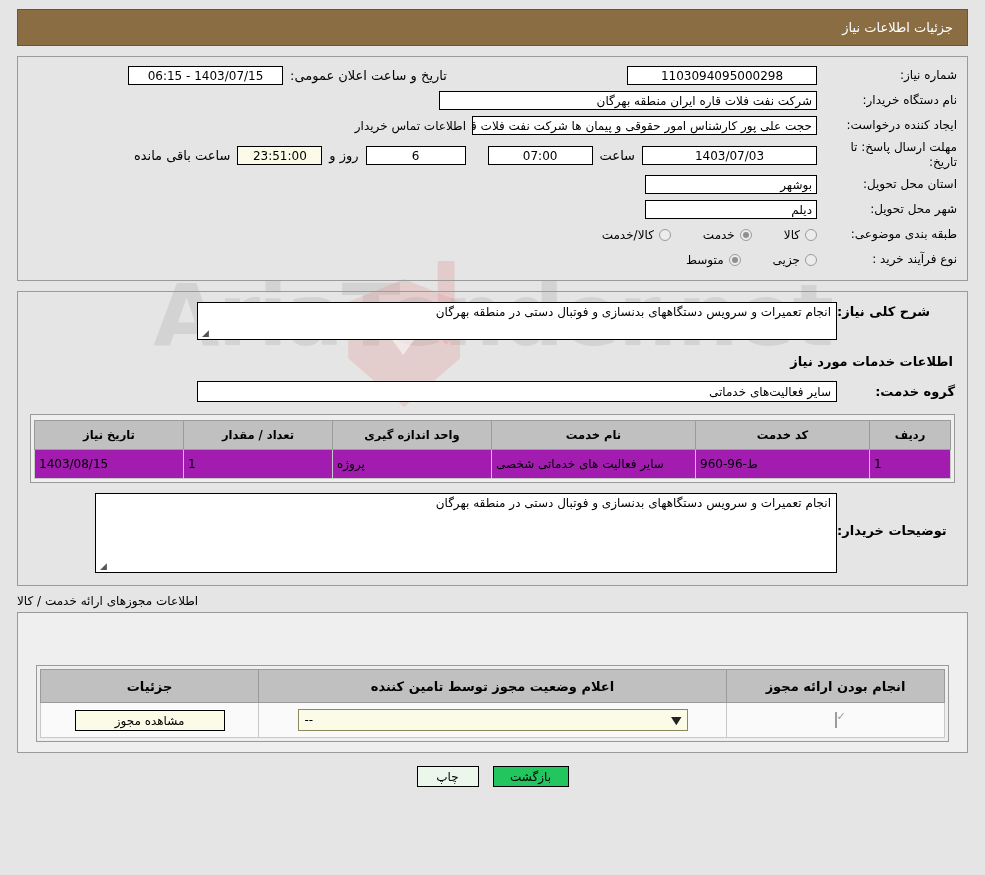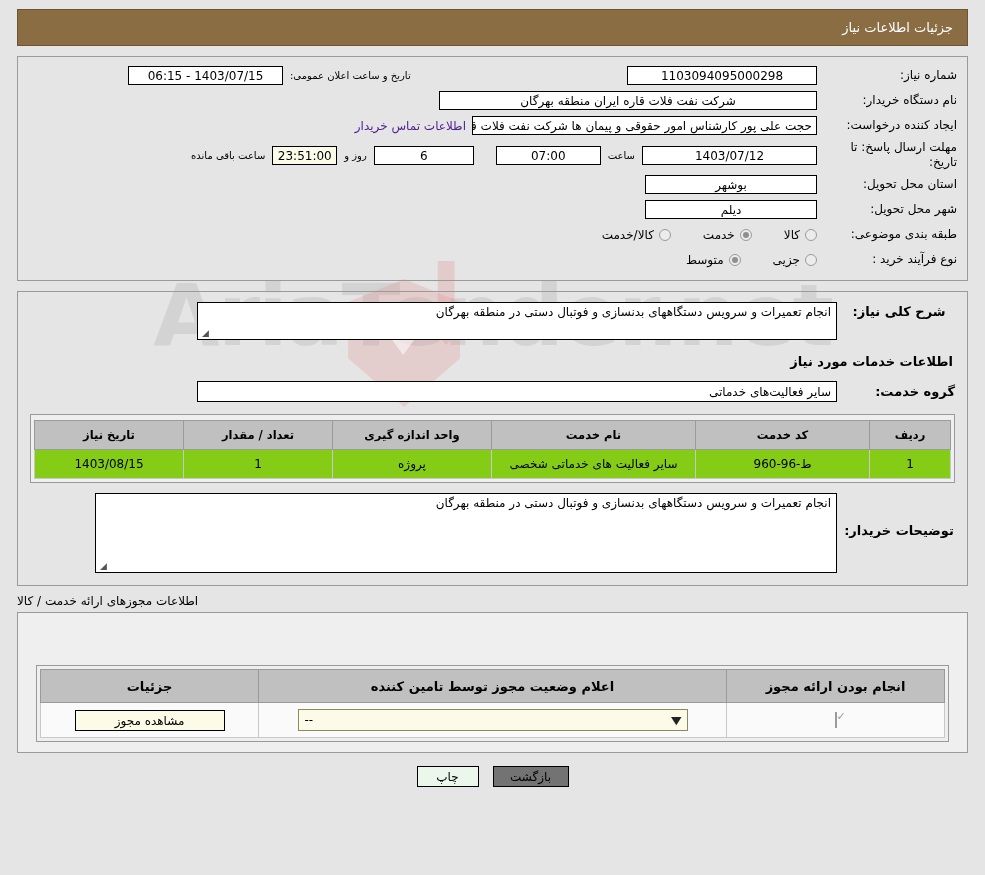--- a/index.html
+++ b/index.html
@@ -116,40 +116,40 @@
     background: #ffffff;
     height: 19px;
     line-height: 19px;
     font-size: 12px;
     padding: 0 4px;
     box-sizing: border-box;
     text-align: center;
     white-space: nowrap;
     overflow: hidden;
   }
-  .fld.rtl-text { }
+  .fld.rtl-text { text-align: right; }
   .fld.yellow { background: #fbfbe7; }
 
   .w-need-no { width: 190px; }
   .w-buyer   { width: 378px; }
   .w-creator { width: 345px; }
   .w-date    { width: 175px; }
   .w-time    { width: 105px; }
   .w-days    { width: 100px; }
-  .w-remain  { width: 65px; }
+  .w-remain  { width: 85px; }
   .w-prov    { width: 172px; }
   .w-pub     { width: 155px; }
 
   .inline-lbl {
-    font-size: 10px;
+    font-size: 13px;
     padding: 0 7px;
     white-space: nowrap;
   }
   .link {
-    color: #4c1d95;
+    color: #000000;
     font-size: 12px;
     padding: 0 6px;
     white-space: nowrap;
     cursor: pointer;
     text-align: right;
   }
 
   
   .radio-group {
     display: flex;
@@ -204,23 +204,22 @@
   .desc-row {
     display: flex;
     align-items: flex-start;
     justify-content: flex-start;
   }
   .desc-lbl {
     width: 118px;
     flex: 0 0 118px;
     font-weight: bold;
     font-size: 13px;
-    text-align: center;
+    text-align: left;
     padding-top: 2px;
-    padding-left: 6px;
     box-sizing: border-box;
   }
   .textarea {
     border: 1px solid #000;
     background: #ffffff;
     width: 640px;
     height: 38px;
     font-size: 12px;
     padding: 2px 5px 0 5px;
     box-sizing: border-box;
@@ -283,23 +282,23 @@
     background: #c0c0c0;
     border: 1px solid #9a9a9a;
     font-weight: bold;
     font-size: 11.5px;
     height: 24px;
     text-align: center;
     padding: 2px 19px;
   }
   table.grid td {
     border: 1px solid #c8c8c8;
-    background: #84cc16;
+    background: #a21caf;
     height: 24px;
-    text-align: center;
+    text-align: left;
     padding: 2px 4px;
     font-size: 12px;
   }
   .grid-wrap {
     border: 1px solid #9a9a9a;
     background: #efefef;
     padding: 3px;
     box-sizing: border-box;
   }
 
@@ -388,21 +387,21 @@
     border: 1px solid #000;
     height: 21px;
     line-height: 20px;
     font-size: 12px;
     text-align: center;
     box-sizing: border-box;
     cursor: pointer;
     padding: 0 4px;
   }
   .btn-print { background: #eaf7ea; width: 62px; }
-  .btn-back  { background: #737373; width: 76px; }
+  .btn-back  { background: #22c55e; width: 76px; }
 </style>
 </head>
 <body>
 
 <div class="watermark">
   <div style="position:relative;">
     <div class="wm-shield"></div>
     <div class="wm-arrow"></div>
     <div class="wm-text">AriaTender.net</div>
   </div>
@@ -429,21 +428,21 @@
   </div>
 
   <div class="row">
     <span class="lbl">ایجاد کننده درخواست:</span>
     <span class="fld rtl-text w-creator">حجت علی پور کارشناس امور حقوقی و پیمان ها شرکت نفت فلات قاره ایران مند</span>
     <span class="link">اطلاعات تماس خریدار</span>
   </div>
 
   <div class="row">
     <span class="lbl two-line">مهلت ارسال پاسخ: تا تاریخ:</span>
-    <span class="fld w-date">1403/07/12</span>
+    <span class="fld w-date">1403/07/03</span>
     <span class="inline-lbl">ساعت</span>
     <span class="fld w-time">07:00</span>
     <span style="width:22px"></span>
     <span class="fld w-days">6</span>
     <span class="inline-lbl">روز و</span>
     <span class="fld yellow w-remain">23:51:00</span>
     <span class="inline-lbl">ساعت باقی مانده</span>
   </div>
 
   <div class="row">

